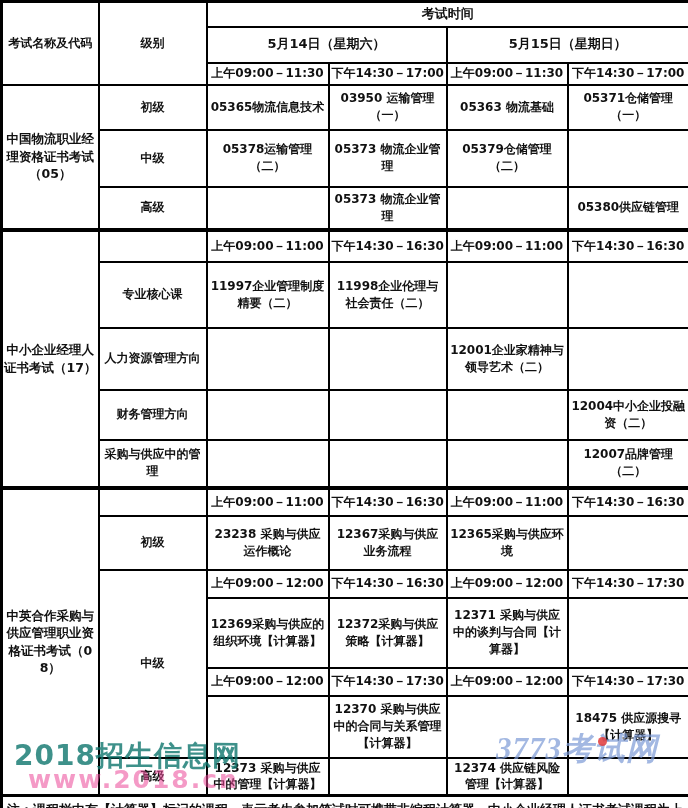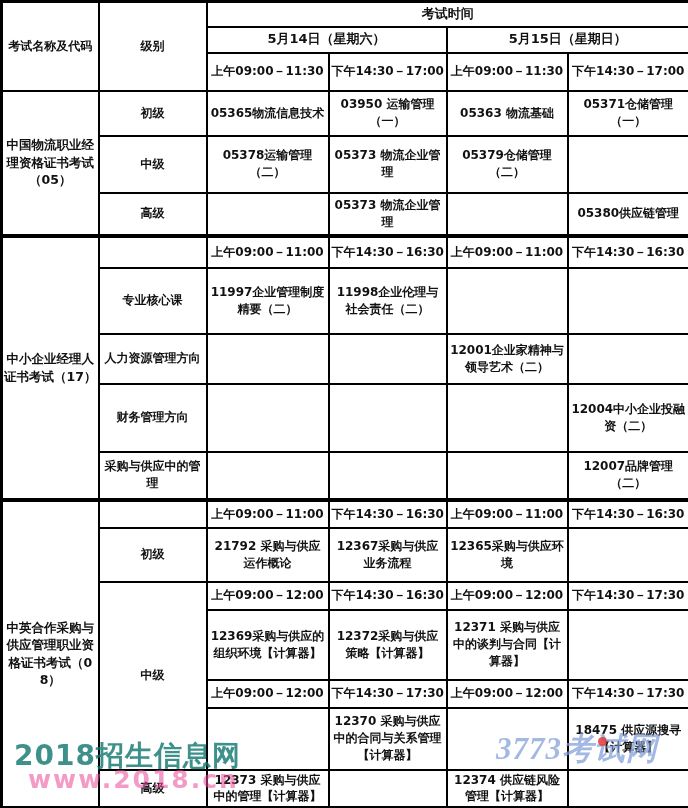--- a/index.html
+++ b/index.html
@@ -46,25 +46,25 @@
       <col style="width:121px">
       <col style="width:122px">
   </colgroup>
 
   <tbody>
       <tr style="height:25px">
     <td rowspan="3">考试名称及代码</td>
     <td rowspan="3">级别</td>
     <td colspan="4" class="exam-time-title">考试时间</td>
   </tr>
-  <tr style="height:26px">
+  <tr style="height:36px">
     <td colspan="2" class="date-cell">5月14日（星期六）</td>
     <td colspan="2" class="date-cell">5月15日（星期日）</td>
   </tr>
-  <tr style="height:38px">
+  <tr style="height:22px">
     <td class="time-cell">上午09:00－11:30</td>
     <td class="time-cell">下午14:30－17:00</td>
     <td class="time-cell">上午09:00－11:30</td>
     <td class="time-cell">下午14:30－17:00</td>
   </tr>
 
   <tr style="height:45px">
     <td rowspan="3" class="group-name">中国物流职业经理资格证书考试（05）</td>
     <td>初级</td>
     <td>05365物流信息技术</td>
@@ -95,28 +95,28 @@
     <td class="time-cell">上午09:00－11:00</td>
     <td class="time-cell">下午14:30－16:30</td>
   </tr>
   <tr style="height:66px">
     <td>专业核心课</td>
     <td>11997企业管理制度精要（二）</td>
     <td>11998企业伦理与社会责任（二）</td>
     <td></td>
     <td></td>
   </tr>
-  <tr style="height:50px">
+  <tr style="height:62px">
     <td>人力资源管理方向</td>
     <td></td>
     <td></td>
     <td>12001企业家精神与领导艺术（二）</td>
     <td></td>
   </tr>
-  <tr style="height:68px">
+  <tr style="height:50px">
     <td>财务管理方向</td>
     <td></td>
     <td></td>
     <td></td>
     <td>12004中小企业投融资（二）</td>
   </tr>
   <tr style="height:48px">
     <td>采购与供应中的管理</td>
     <td></td>
     <td></td>
@@ -127,21 +127,21 @@
   <tr style="height:28px" class="group-sep">
     <td rowspan="7" class="group-name">中英合作采购与供应管理职业资格证书考试（08）</td>
     <td></td>
     <td class="time-cell">上午09:00－11:00</td>
     <td class="time-cell">下午14:30－16:30</td>
     <td class="time-cell">上午09:00－11:00</td>
     <td class="time-cell">下午14:30－16:30</td>
   </tr>
   <tr style="height:54px">
     <td>初级</td>
-    <td>21792 采购与供应运作概论</td>
+    <td>23238 采购与供应运作概论</td>
     <td>12367采购与供应业务流程</td>
     <td>12365采购与供应环境</td>
     <td></td>
   </tr>
   <tr style="height:28px">
     <td rowspan="4">中级</td>
     <td class="time-cell">上午09:00－12:00</td>
     <td class="time-cell">下午14:30－16:30</td>
     <td class="time-cell">上午09:00－12:00</td>
     <td class="time-cell">下午14:30－17:30</td>

